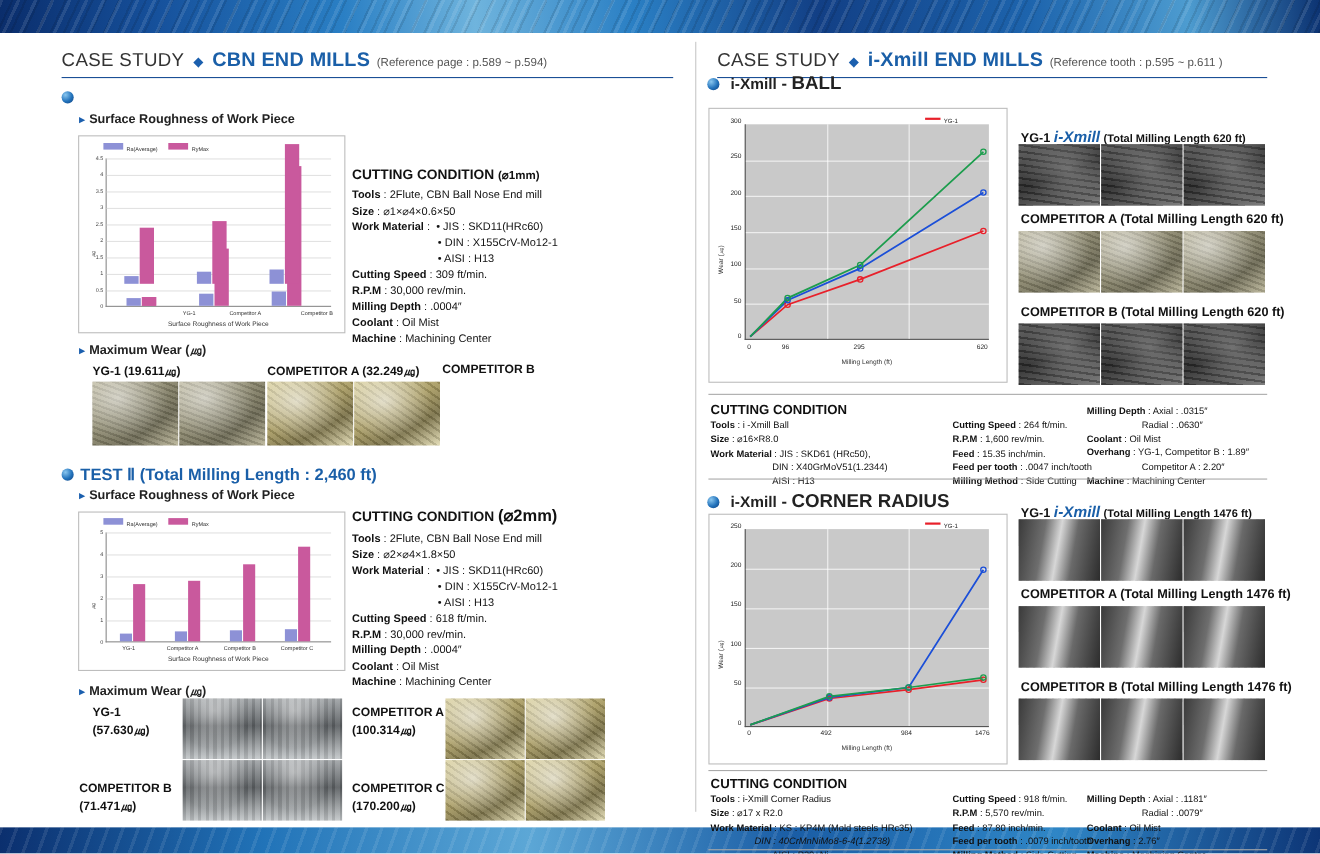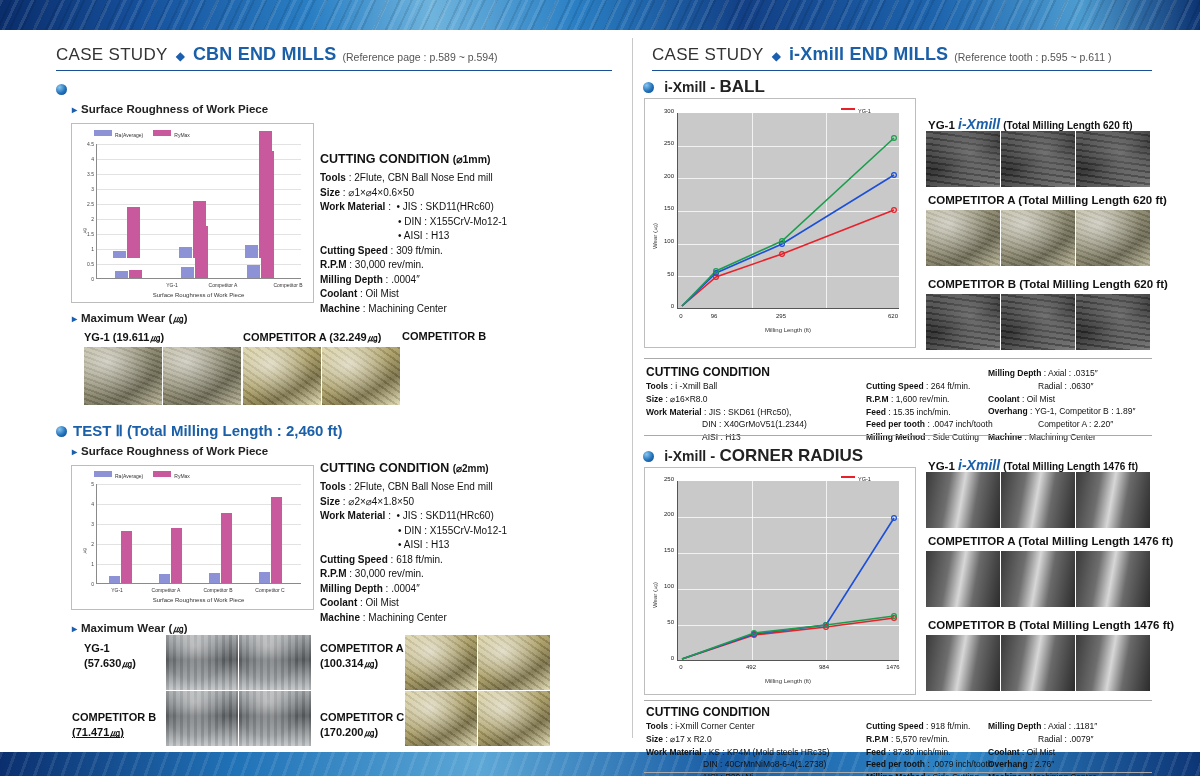--- a/index.html
+++ b/index.html
@@ -280,21 +280,21 @@
     <div class="xcat" style="left:22px; top:121px; width:46px;"><span>YG-1</span></div>
     <div class="xcat" style="left:68px; top:121px; width:52px;"><span>Competitor A</span></div>
     <div class="xcat" style="left:120px; top:121px; width:52px;"><span>Competitor B</span></div>
     <div class="xcat" style="left:172px; top:121px; width:52px;"><span>Competitor C</span></div>
     <div class="axis-x-label" style="left:24px; top:131px; width:205px;"><span>Surface Roughness of Work Piece</span></div>
   </div>
 
   <div class="cc" style="left:320px; top:429px; width:300px;">
     <div class="cc-title">
       <span>CUTTING  CONDITION</span>
-      <span style="font-size:10px;font-weight:bold;">(⌀2mm)</span>
+      <span style="font-size:15px;font-weight:bold;">(⌀2mm)</span>
     </div>
     <div class="cc-row"><b>Tools</b> : <span>2Flute, CBN Ball Nose End mill</span></div>
     <div class="cc-row"><b>Size</b> : <span>⌀2×⌀4×1.8×50</span></div>
     <div class="cc-row"><b>Work Material</b> :&nbsp;&nbsp;<span>• JIS : SKD11(HRc60)</span></div>
     <div class="cc-row" style="padding-left:78px;"><span>• DIN : X155CrV-Mo12-1</span></div>
     <div class="cc-row" style="padding-left:78px;"><span>• AISI : H13</span></div>
     <div class="cc-row"><b>Cutting Speed</b> : <span>618 ft/min.</span></div>
     <div class="cc-row"><b>R.P.M</b> : <span>30,000 rev/min.</span></div>
     <div class="cc-row"><b>Milling Depth</b> : <span>.0004″</span></div>
     <div class="cc-row"><b>Coolant</b> : <span>Oil Mist</span></div>
@@ -308,37 +308,37 @@
   <div class="lbl" style="left:84px; top:612px;">
     <div>YG-1</div>
     <div style="margin-top:2px;">(57.630㎍)</div>
   </div>
   <div class="lbl" style="left:320px; top:612px;">
     <div>COMPETITOR A</div>
     <div style="margin-top:2px;">(100.314㎍)</div>
   </div>
   <div class="lbl" style="left:72px; top:681px;">
     <div>COMPETITOR B</div>
-    <div style="margin-top:2px;text-decoration:underline;">(71.471㎍)</div>
+    <div style="margin-top:2px;">(71.471㎍)</div>
   </div>
   <div class="lbl" style="left:320px; top:681px;">
     <div>COMPETITOR C</div>
     <div style="margin-top:2px;">(170.200㎍)</div>
   </div>
 
   <div class="photo ph-steel" style="left:166px; top:605px; width:72px; height:55px;"></div>
   <div class="photo ph-steel" style="left:239px; top:605px; width:72px; height:55px;"></div>
   <div class="photo ph-gold" style="left:405px; top:605px; width:72px; height:55px;"></div>
   <div class="photo ph-gold" style="left:478px; top:605px; width:72px; height:55px;"></div>
   <div class="photo ph-steel" style="left:166px; top:661px; width:72px; height:55px;"></div>
   <div class="photo ph-steel" style="left:239px; top:661px; width:72px; height:55px;"></div>
   <div class="photo ph-gold" style="left:405px; top:661px; width:72px; height:55px;"></div>
   <div class="photo ph-gold" style="left:478px; top:661px; width:72px; height:55px;"></div>
 
-  <div class="ixtitle" style="left:643px; top:47px;">
+  <div class="ixtitle" style="left:643px; top:36px;">
     <span class="bullet"></span>
     <span style="font-size:14px;">i-Xmill</span>
     <span style="color:#222">-</span>
     <span style="font-size:17px;">BALL</span>
   </div>
 
   <div class="linebox" style="left:644px; top:68px; width:272px; height:250px;">
     <div class="axis-y-label" style="left:6px; top:150px;"><span>Wear (㎍)</span></div>
     <div class="llegend" style="left:196px; top:8px;">
       <div><span class="ls" style="background:#e8202a"></span><span>YG-1</span></div>
@@ -507,24 +507,24 @@
   <div class="ph-head" style="left:928px; top:589px;">COMPETITOR B (Total Milling Length 1476 ft)</div>
   <div class="photo ph-edge" style="left:926px; top:605px; width:74px; height:56px;"></div>
   <div class="photo ph-edge" style="left:1001px; top:605px; width:74px; height:56px;"></div>
   <div class="photo ph-edge" style="left:1076px; top:605px; width:74px; height:56px;"></div>
 
   <div class="cc-sep" style="left:644px; top:670px; width:508px;"></div>
   <div class="cc" style="left:646px; top:674px;">
     <div class="cc-title" style="font-size:12px;">CUTTING CONDITION</div>
   </div>
   <div class="cc" style="left:646px; top:690px; width:220px; font-size:8.5px; line-height:1.5;">
-    <div class="cc-row"><b>Tools</b> : <span>i-Xmill Corner Center</span></div>
+    <div class="cc-row"><b>Tools</b> : <span>i-Xmill Corner Radius</span></div>
     <div class="cc-row"><b>Size</b> : <span>⌀17 x R2.0</span></div>
     <div class="cc-row"><b>Work Material</b> : <span>KS : KP4M (Mold steels HRc35)</span></div>
-    <div class="cc-row" style="padding-left:57px;"><span>DIN : 40CrMnNiMo8-6-4(1.2738)</span></div>
+    <div class="cc-row" style="padding-left:40px;font-style:italic;"><span>DIN : 40CrMnNiMo8-6-4(1.2738)</span></div>
     <div class="cc-row" style="padding-left:56px;"><span>AISI : P20+Ni</span></div>
   </div>
   <div class="cc" style="left:866px; top:690px; width:160px; font-size:8.5px; line-height:1.5;">
     <div class="cc-row"><b>Cutting Speed</b> : <span>918 ft/min.</span></div>
     <div class="cc-row"><b>R.P.M</b> : <span>5,570 rev/min.</span></div>
     <div class="cc-row"><b>Feed</b> : <span>87.80 inch/min.</span></div>
     <div class="cc-row"><b>Feed per tooth</b> : <span>.0079 inch/tooth</span></div>
     <div class="cc-row"><b>Milling Method</b> : <span>Side Cutting</span></div>
   </div>
   <div class="cc" style="left:988px; top:690px; width:170px; font-size:8.5px; line-height:1.5;">

